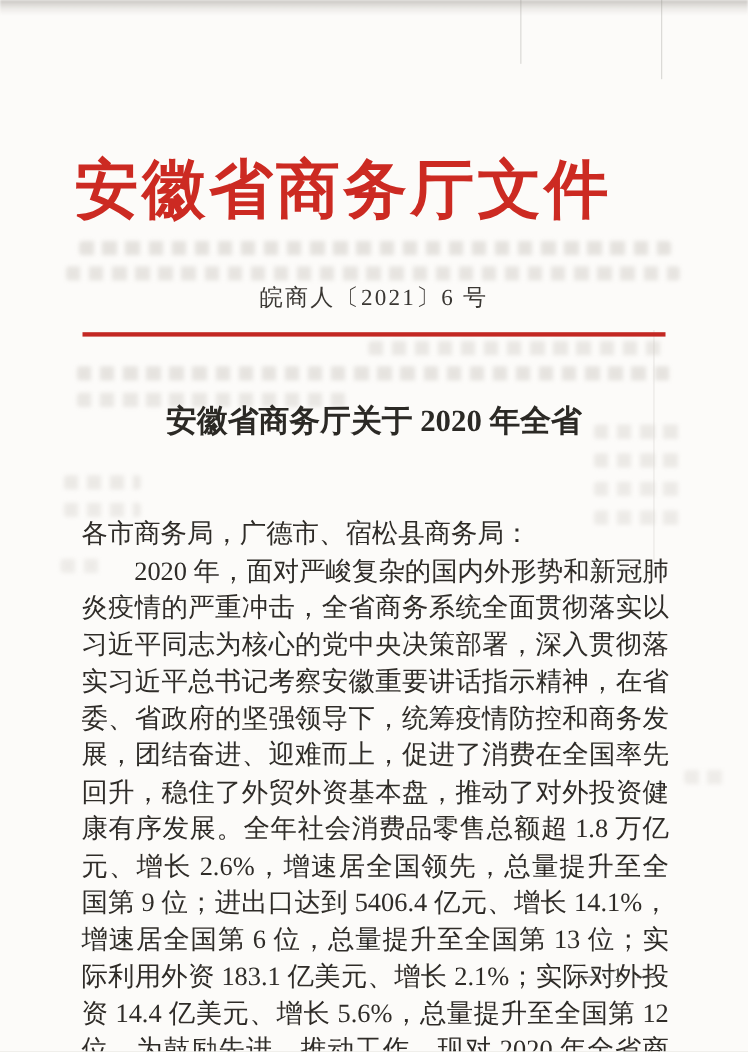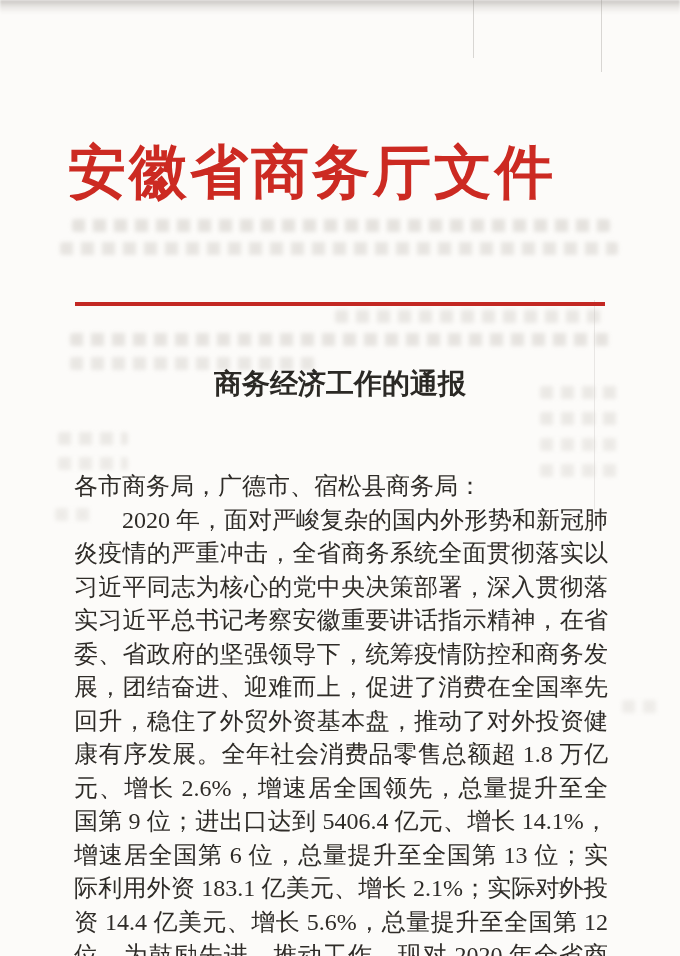--- a/index.html
+++ b/index.html
@@ -117,25 +117,26 @@
   <div class="bleed b7"></div>
   <div class="bleed b8"></div>
   <div class="bleed b9"></div>
   <div class="bleed b10"></div>
   <div class="bleed b11"></div>
   <div class="bleed b12"></div>
   <div class="bleed b13"></div>
 
   <div class="org-title">安徽省商务厅文件</div>
 
+  <div class="doc-number">皖商人〔2021〕6 号</div>
 
   <div class="red-line"></div>
 
   <h1 class="doc-title">
-    <span>商务经济工作的通报</span>
+    <span>安徽省商务厅关于 2020 年全省</span>
   </h1>
 
   <div class="body-block">
     <p class="salutation">各市商务局，广德市、宿松县商务局：</p>
     <p class="paragraph">2020 年，面对严峻复杂的国内外形势和新冠肺炎疫情的严重冲击，全省商务系统全面贯彻落实以习近平同志为核心的党中央决策部署，深入贯彻落实习近平总书记考察安徽重要讲话指示精神，在省委、省政府的坚强领导下，统筹疫情防控和商务发展，团结奋进、迎难而上，促进了消费在全国率先回升，稳住了外贸外资基本盘，推动了对外投资健康有序发展。全年社会消费品零售总额超 1.8 万亿元、增长 2.6%，增速居全国领先，总量提升至全国第 9 位；进出口达到 5406.4 亿元、增长 14.1%，增速居全国第 6 位，总量提升至全国第 13 位；实际利用外资 183.1 亿美元、增长 2.1%；实际对外投资 14.4 亿美元、增长 5.6%，总量提升至全国第 12 位。为鼓励先进，推动工作，现对 2020 年全省商务经济工作中成绩较突出的单位和企业予以表扬通报。</p>
   </div>
 
   <div class="page-number">— 1 —</div>
 
 </div>

